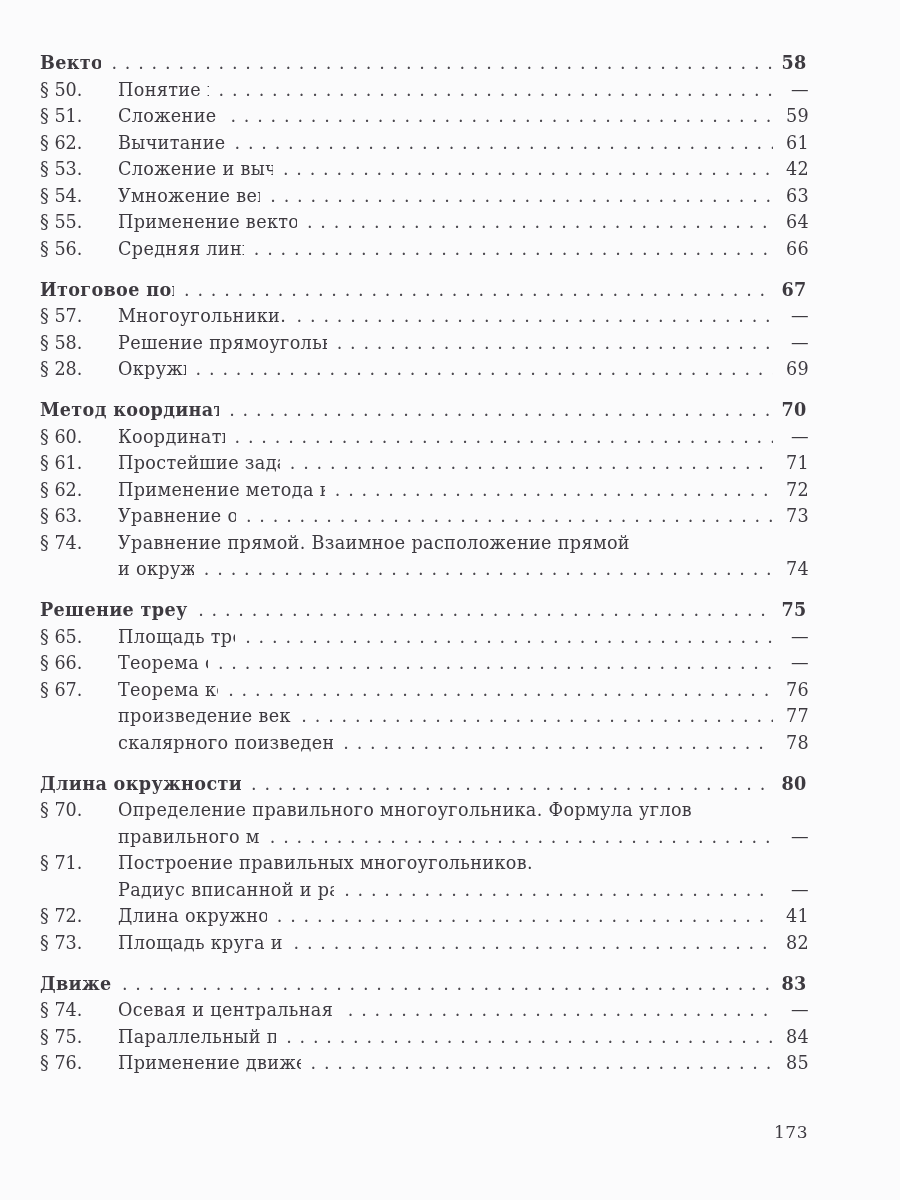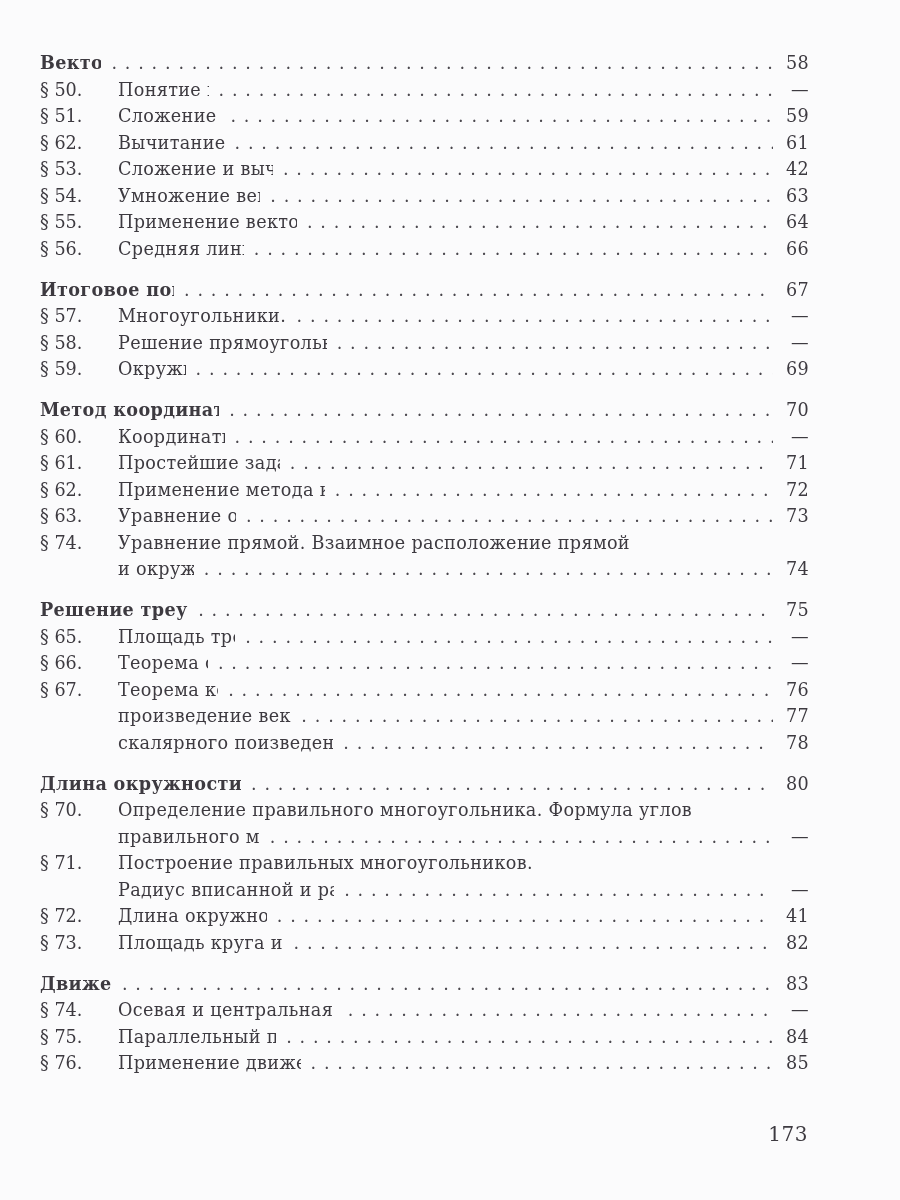--- a/index.html
+++ b/index.html
@@ -43,26 +43,26 @@
       content: ". . . . . . . . . . . . . . . . . . . . . . . . . . . . . . . . . . . . . . . . . . . . . . . . . . . . . . . . . . . . . . . . . . . . . . . . . . . .";
       letter-spacing: 0;
       word-spacing: 2.2px;
     }
     .line .page {
       flex: 0 0 auto;
       min-width: 30px;
       text-align: right;
       font-weight: normal;
     }
-    .line.heading .page { font-weight: normal; }
+    .line.heading .page { font-weight: bold; text-align: center; }
     .folio {
       position: absolute;
       right: 92px;
       top: 1122px;
-      font-size: 20px;
+      font-size: 17px;
       letter-spacing: 0.5px;
     }
   </style>
 </head>
 <body>
 
 <div class="toc" id="toc">
     <div class="section">
       <div class="line heading">
         <span class="title">Векторы</span>
@@ -143,21 +143,21 @@
       <div>
         <div class="line">
           <span class="num">§ 58.</span>
           <span class="title">Решение прямоугольных треугольников. Подобие</span>
           <span class="dots"></span>
           <span class="page">—</span>
         </div>
       </div>
       <div>
         <div class="line">
-          <span class="num">§ 59.</span>
+          <span class="num">§ 28.</span>
           <span class="title">Окружность</span>
           <span class="dots"></span>
           <span class="page">69</span>
         </div>
       </div>
     </div>
     <div class="section">
       <div class="line heading">
         <span class="title">Метод координат на плоскости</span>
         <span class="dots"></span>

